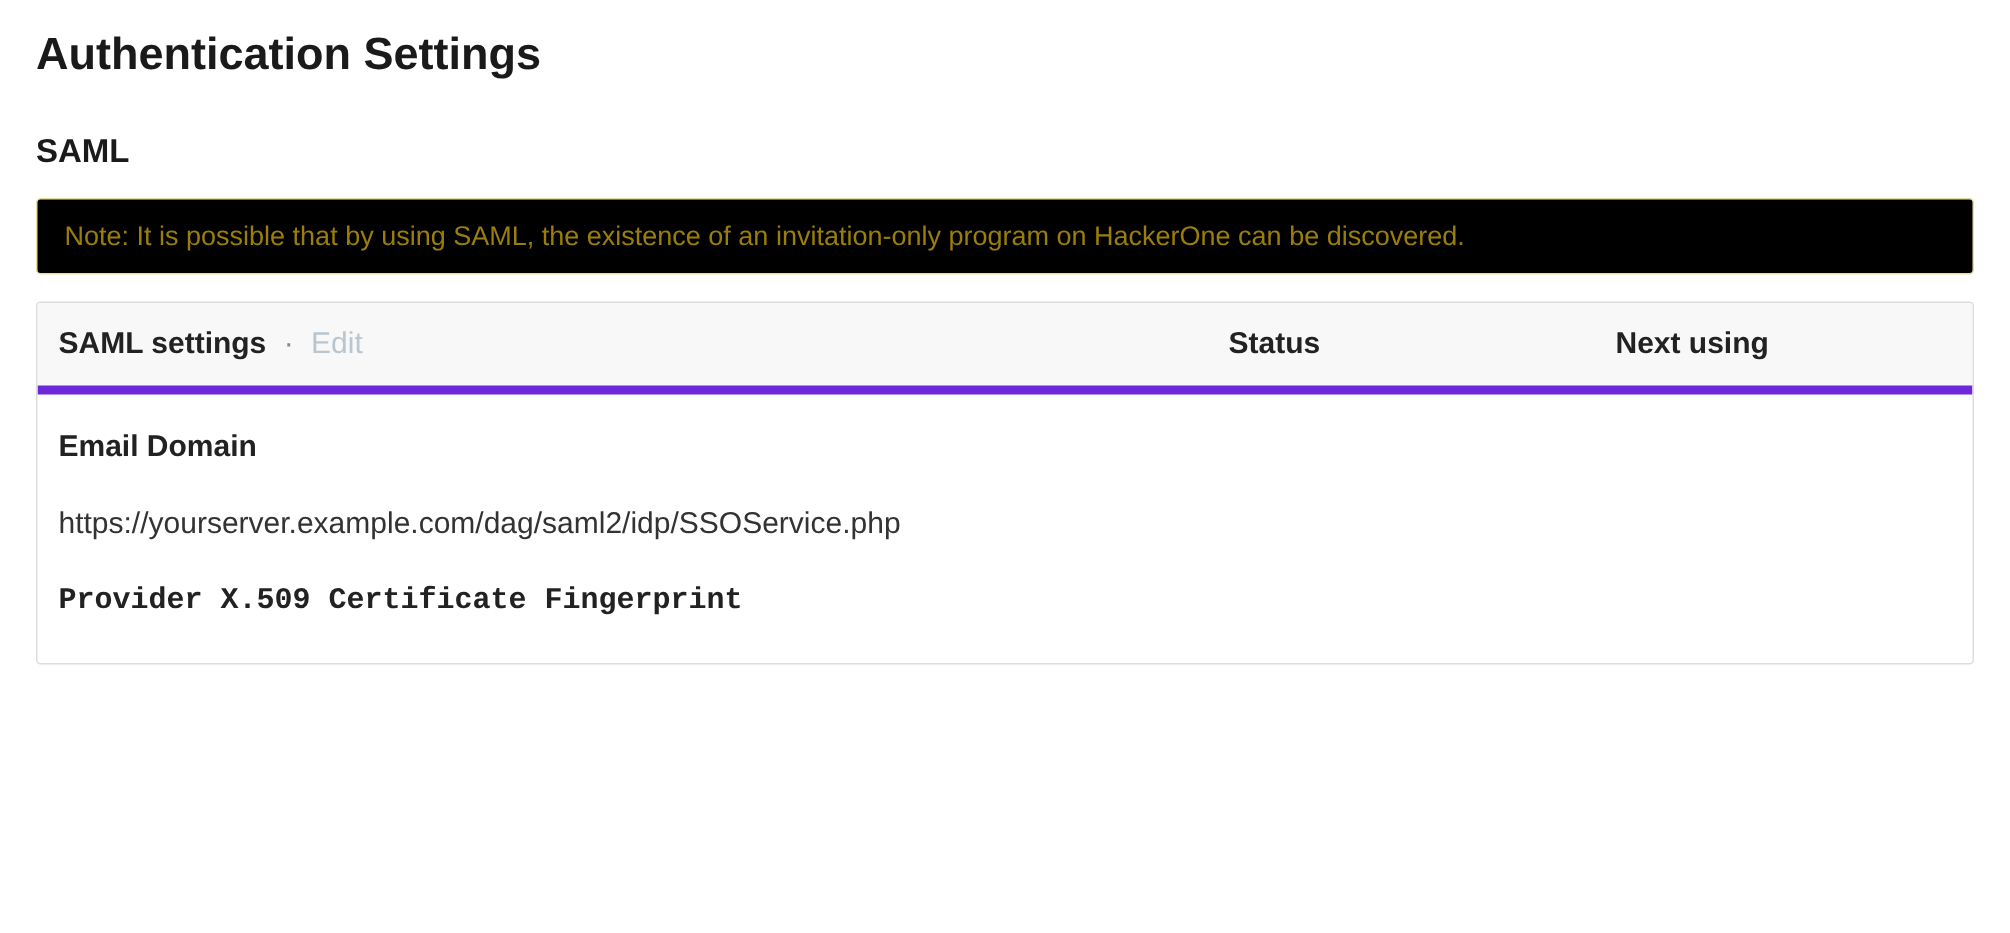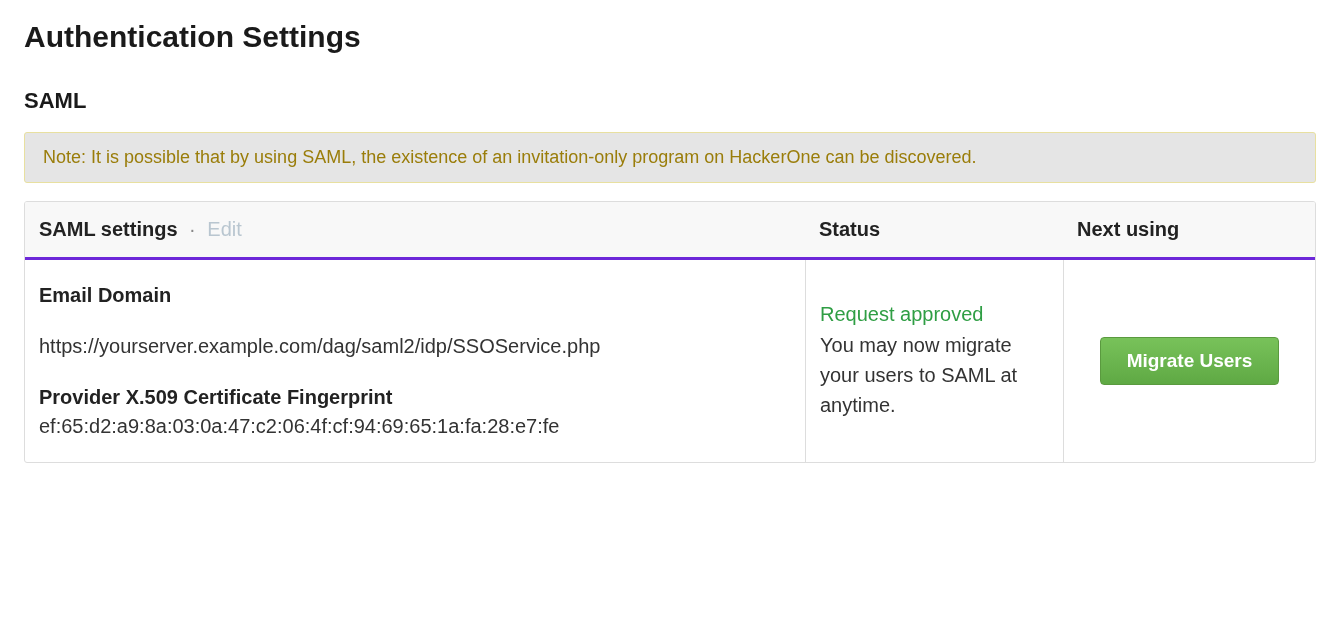--- a/index.html
+++ b/index.html
@@ -20,37 +20,37 @@
       color: #1a1a1a;
     }
     h2 {
       font-size: 22px;
       font-weight: 700;
       color: #1a1a1a;
       margin-bottom: 18px;
       margin-top: 34px;
     }
     .notice {
-      background: #e5e5e5;
+      background: #000000;
       border: 1px solid #e8e0a0;
       border-radius: 3px;
       padding: 14px 18px;
       color: #9a7d0a;
       font-size: 18px;
       margin-bottom: 18px;
     }
     .settings-box {
       border: 1px solid #ddd;
       border-radius: 3px;
       overflow: hidden;
     }
     .header-row {
       display: flex;
       background: #f8f8f8;
-      border-bottom: 3px solid #6d28d9;
+      border-bottom: 6px solid #6d28d9;
     }
     .body-row {
       display: flex;
     }
     .col-settings {
       flex: 0 0 780px;
       padding: 16px 14px;
     }
     .col-status {
       flex: 0 0 258px;
@@ -86,20 +86,21 @@
     .body-row .col-settings,
     .body-row .col-status,
     .body-row .col-next {
       padding: 24px 14px;
     }
     .field-group {
       margin-bottom: 28px;
     }
     .field-group:last-child {
       margin-bottom: 0;
+      font-family: Liberation Mono, monospace;
     }
     .field-label {
       font-size: 20px;
       font-weight: 700;
       color: #222;
       margin-bottom: 6px;
     }
     .field-value {
       font-size: 20px;
       color: #333;
@@ -161,26 +162,18 @@
   <div class="body-row">
     <div class="col-settings">
       <div class="field-group">
         <div class="field-label">Email Domain</div>
       </div>
       <div class="field-group">
         <div class="field-value">https://yourserver.example.com/dag/saml2/idp/SSOService.php</div>
       </div>
       <div class="field-group">
         <div class="field-label">Provider X.509 Certificate Fingerprint</div>
-        <div class="field-value">ef:65:d2:a9:8a:03:0a:47:c2:06:4f:cf:94:69:65:1a:fa:28:e7:fe</div>
       </div>
     </div>
 
-    <div class="col-status col-status-body">
-      <div class="status-approved">Request approved</div>
-      <div class="status-desc">You may now migrate your users to SAML at anytime.</div>
-    </div>
 
-    <div class="col-next col-next-body">
-      <button class="migrate-btn">Migrate Users</button>
-    </div>
   </div>
 </div>
 
 </body></html>

